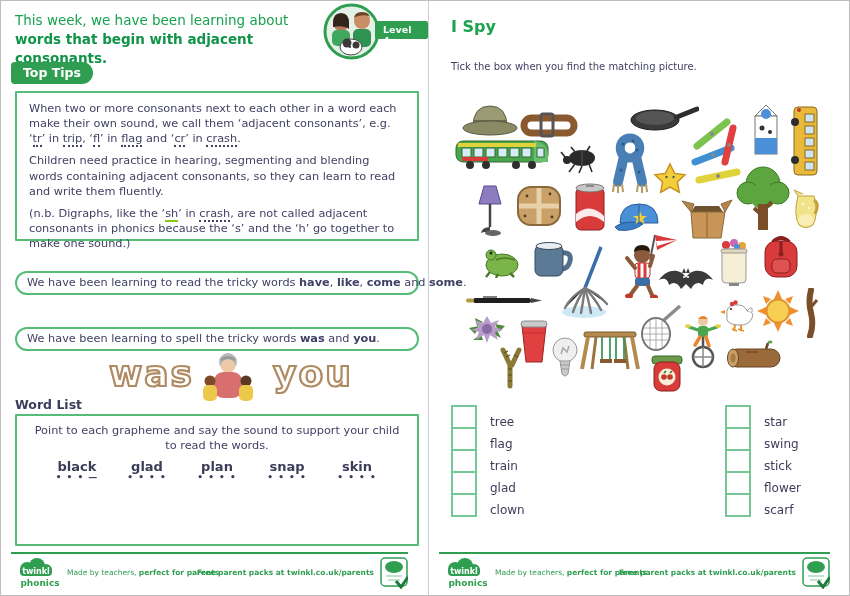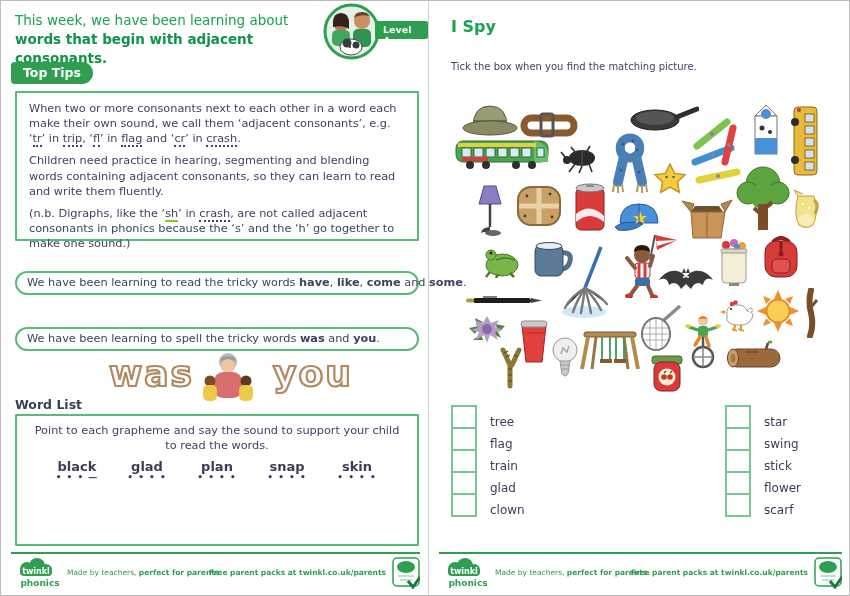--- a/index.html
+++ b/index.html
@@ -49,21 +49,21 @@
   .sp svg{display:block;width:100%;height:100%;}
   .check-col{position:absolute;top:404px;}
   .check-col.cl{left:22px;}
   .check-col.cr{left:268px;margin-left:28px;}
   .check-row{display:flex;align-items:flex-end;height:24px;}
   .check-row + .check-row{margin-top:-2px;}
   .cbox{width:26px;height:24px;border:2px solid #76c796;background:#fff;flex:none;}
   .clabel{margin-left:13px;font-size:12px;color:#3c3c5a;}
 
   
-  .footer{position:absolute;left:10px;right:8px;top:551px;height:39px;color:#2f9e51;}
+  .footer{position:absolute;left:10px;right:20px;top:551px;height:39px;color:#2f9e51;}
   .fline{position:absolute;left:0;right:0;top:0;height:2px;background:#2f9e51;}
   .flogo{position:absolute;left:4px;top:6px;width:44px;height:32px;}
   .fmade{position:absolute;left:56px;top:16px;font-size:7.5px;}
   .fpacks{position:absolute;right:34px;top:16px;font-size:7.5px;font-weight:bold;}
   .fbadge{position:absolute;right:0;top:5px;width:28px;height:32px;}
 </style>
 </head>
 <body>
 
 <div class="sheet">

